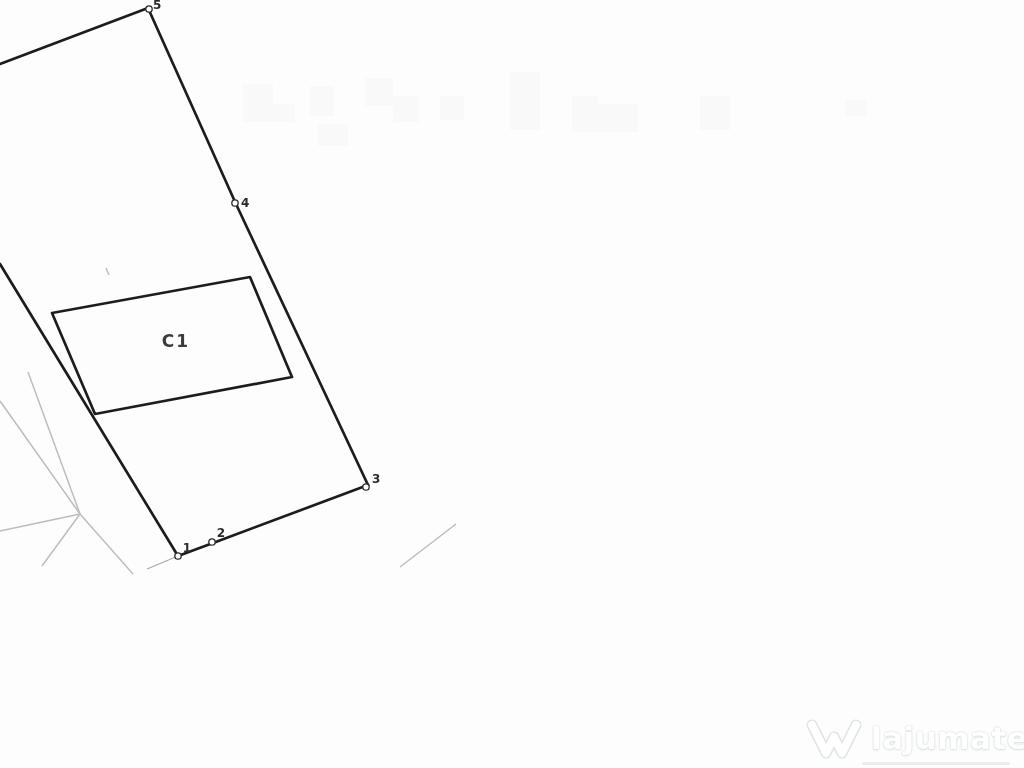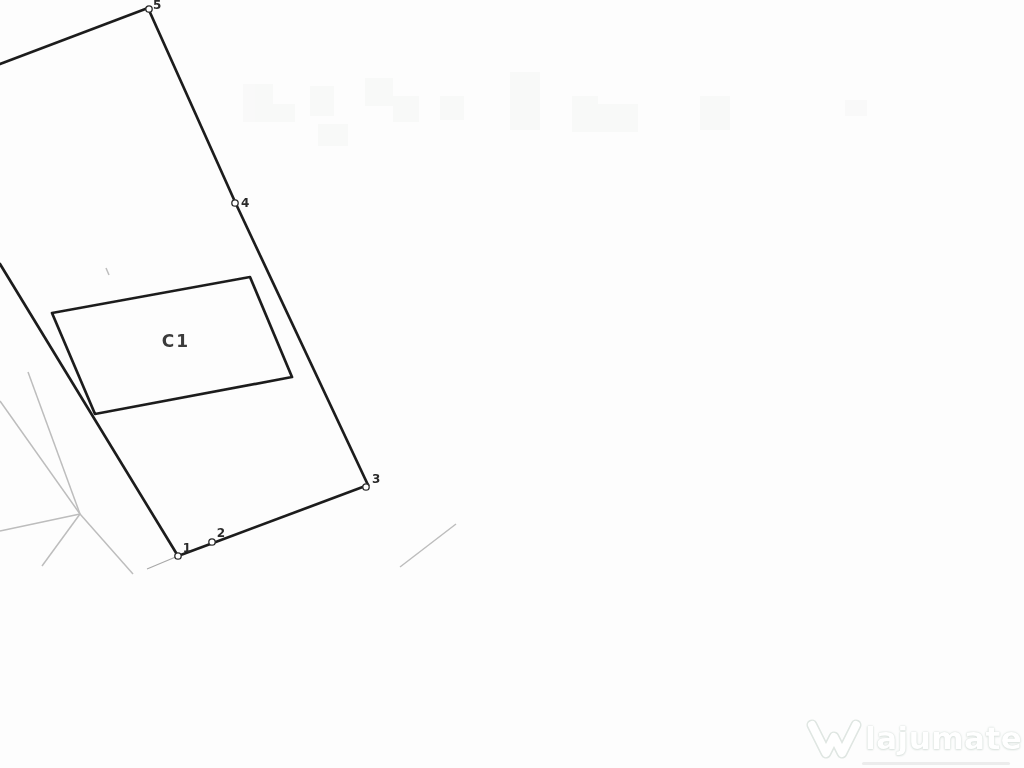--- a/index.html
+++ b/index.html
@@ -23,21 +23,21 @@
   }
   
   .watermark {
     position: absolute;
     left: 806px;
     top: 712px;
     width: 212px;
     height: 52px;
     display: flex;
     align-items: center;
-    gap: 3px;
+    gap: 9px;
     pointer-events: none;
   }
   .wm-logo { flex: 0 0 auto; }
   .wm-text {
     font-family: "DejaVu Sans", sans-serif;
     font-weight: bold;
     font-size: 31px;
     letter-spacing: 0.5px;
     color: #ffffff;
     text-shadow: 0 0 1px #ccd6d1, 0 1px 2px #dde4e0, 0 0 3px #e7ece9;

